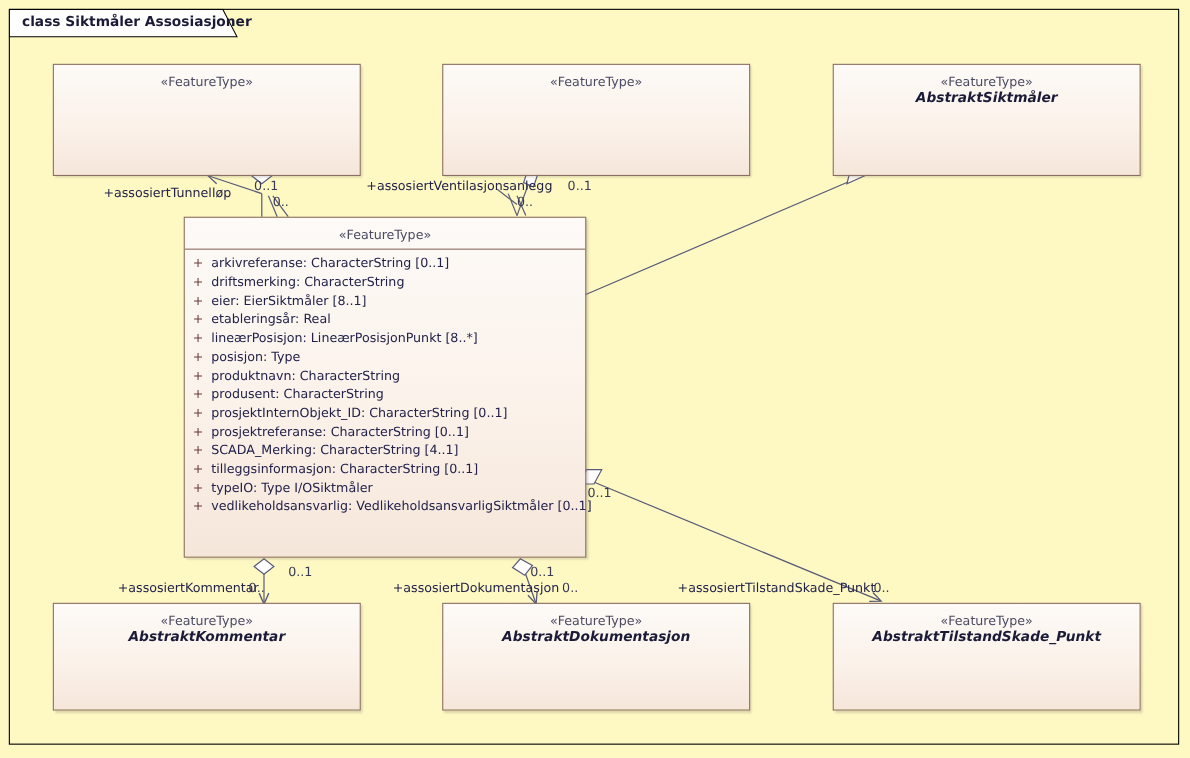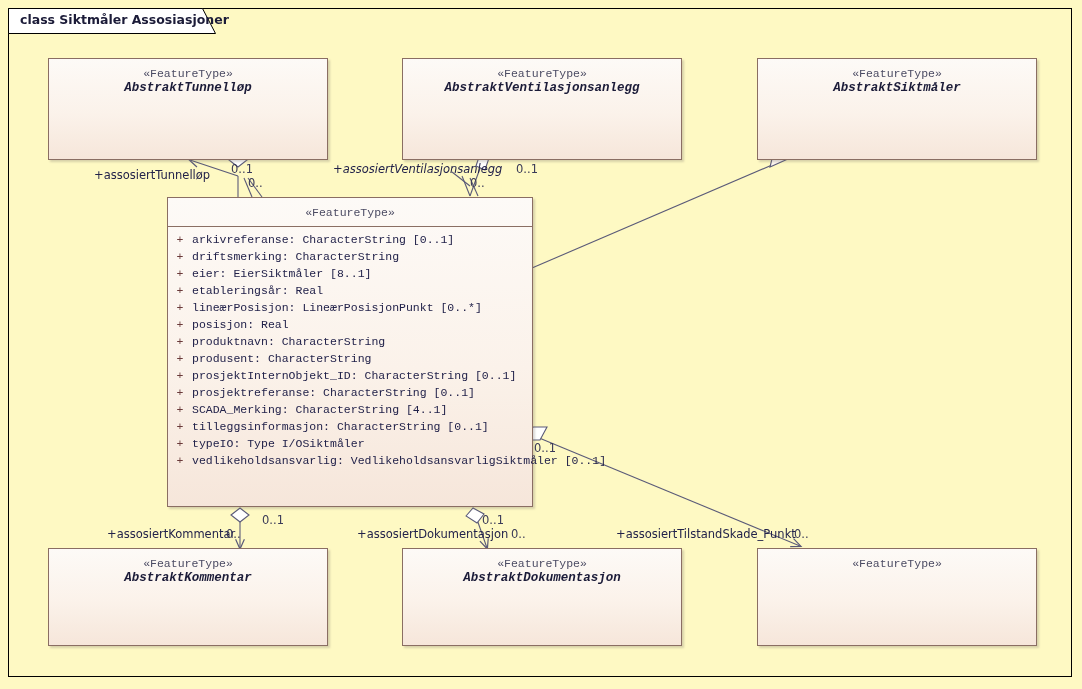--- a/index.html
+++ b/index.html
@@ -54,21 +54,20 @@
   }
 
   
   .uml-class {
     position: absolute;
     box-sizing: border-box;
     border: 1px solid #8a6e63;
     background: linear-gradient(to bottom, #fdfaf7 0%, #fbf2ea 55%, #f6e6da 100%);
     box-shadow: 2px 2px 2px rgba(120,110,105,0.28);
     z-index: 3;
-    font-family: Liberation Mono, monospace;
   }
   .uml-class .hdr {
     text-align: center;
     padding-top: 8px;
     padding-bottom: 6px;
     line-height: 1.22;
   }
   .uml-class .stereo {
     font-size: 11.5px;
     color: #4b4b63;
@@ -185,28 +184,26 @@
 
     <g>
       <path d="M 532 435 L 800 546" stroke="#5a5a78" stroke-width="1.1" fill="none" marker-end="url(#open-arrow)"></path>
       <path d="M 533 427 L 547 427 L 540 440 L 527 440 Z" fill="#ffffff" stroke="#5a5a78" stroke-width="1.1"></path>
     </g>
   </svg>
 
   <div class="uml-class abstract" style="left:48px; top:58px; width:280px; height:102px;">
     <div class="hdr">
       <div class="stereo">«FeatureType»</div>
-      <div class="cname">AbstraktTunnelløp</div>
     </div>
   </div>
 
   <div class="uml-class abstract" style="left:402px; top:58px; width:280px; height:102px;">
     <div class="hdr">
       <div class="stereo">«FeatureType»</div>
-      <div class="cname">AbstraktVentilasjonsanlegg</div>
     </div>
   </div>
 
   <div class="uml-class abstract" style="left:757px; top:58px; width:280px; height:102px;">
     <div class="hdr">
       <div class="stereo">«FeatureType»</div>
       <div class="cname">AbstraktSiktmåler</div>
     </div>
   </div>
 
@@ -227,25 +224,25 @@
       <div class="attr">
         <span class="vis">+</span>
         <span class="sig">eier: EierSiktmåler [8..1]</span>
       </div>
       <div class="attr">
         <span class="vis">+</span>
         <span class="sig">etableringsår: Real</span>
       </div>
       <div class="attr">
         <span class="vis">+</span>
-        <span class="sig">lineærPosisjon: LineærPosisjonPunkt [0..*]</span>
-      </div>
-      <div class="attr">
-        <span class="vis">+</span>
-        <span class="sig">posisjon: Real</span>
+        <span class="sig">lineærPosisjon: LineærPosisjonPunkt [8..*]</span>
+      </div>
+      <div class="attr">
+        <span class="vis">+</span>
+        <span class="sig">posisjon: Type</span>
       </div>
       <div class="attr">
         <span class="vis">+</span>
         <span class="sig">produktnavn: CharacterString</span>
       </div>
       <div class="attr">
         <span class="vis">+</span>
         <span class="sig">produsent: CharacterString</span>
       </div>
       <div class="attr">
@@ -285,28 +282,29 @@
   <div class="uml-class abstract" style="left:402px; top:548px; width:280px; height:98px;">
     <div class="hdr">
       <div class="stereo">«FeatureType»</div>
       <div class="cname">AbstraktDokumentasjon</div>
     </div>
   </div>
 
   <div class="uml-class abstract" style="left:757px; top:548px; width:280px; height:98px;">
     <div class="hdr">
       <div class="stereo">«FeatureType»</div>
+      <div class="cname">AbstraktTilstandSkade_Punkt</div>
     </div>
   </div>
 
   <div class="conn-label" style="left:94px; top:168px;">+assosiertTunnelløp</div>
   <div class="mult-label" style="left:231px; top:162px;">0..1</div>
   <div class="mult-label" style="left:248px; top:176px;">0..</div>
 
-  <div class="conn-label" style="left:333px; top:162px;font-style:italic;">+assosiertVentilasjonsanlegg</div>
+  <div class="conn-label" style="left:333px; top:162px;">+assosiertVentilasjonsanlegg</div>
   <div class="mult-label" style="left:516px; top:162px;">0..1</div>
   <div class="mult-label" style="left:470px; top:176px;">0..</div>
 
   <div class="mult-label" style="left:534px; top:441px;">0..1</div>
   <div class="conn-label" style="left:616px; top:527px;">+assosiertTilstandSkade_Punkt</div>
   <div class="mult-label" style="left:794px; top:527px;">0..</div>
 
   <div class="conn-label" style="left:107px; top:527px;">+assosiertKommentar</div>
   <div class="mult-label" style="left:262px; top:513px;">0..1</div>
   <div class="mult-label" style="left:226px; top:527px;">0..</div>

